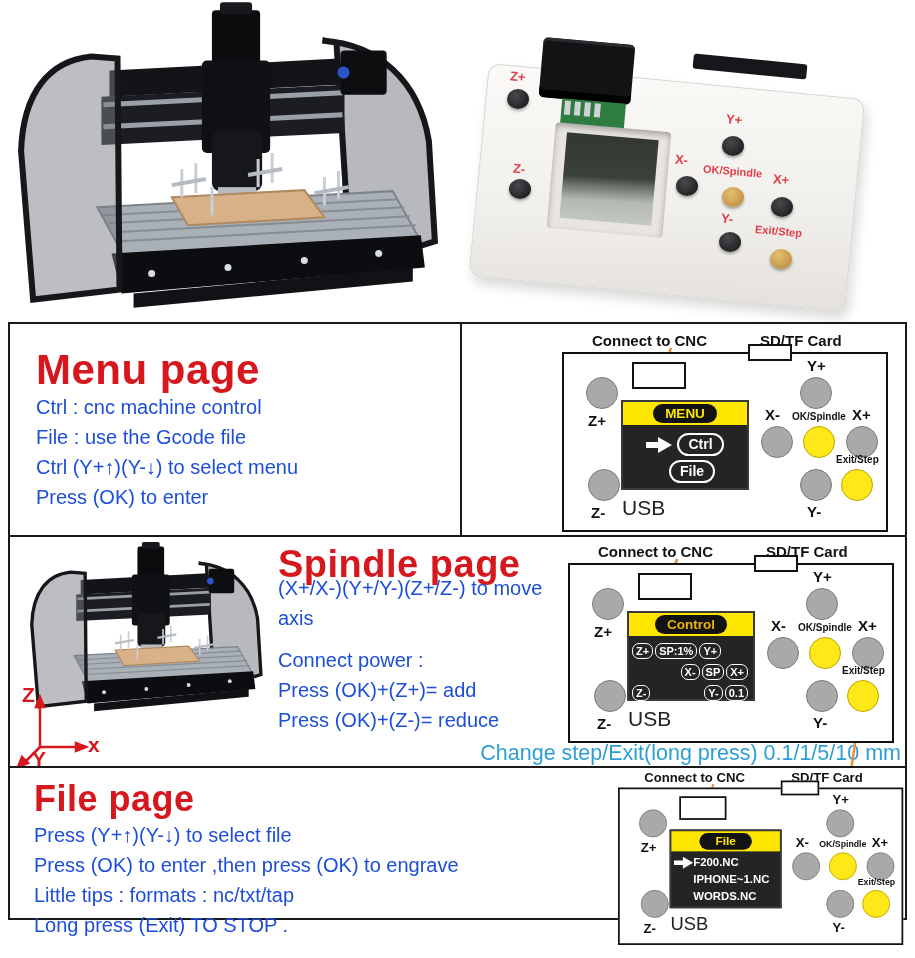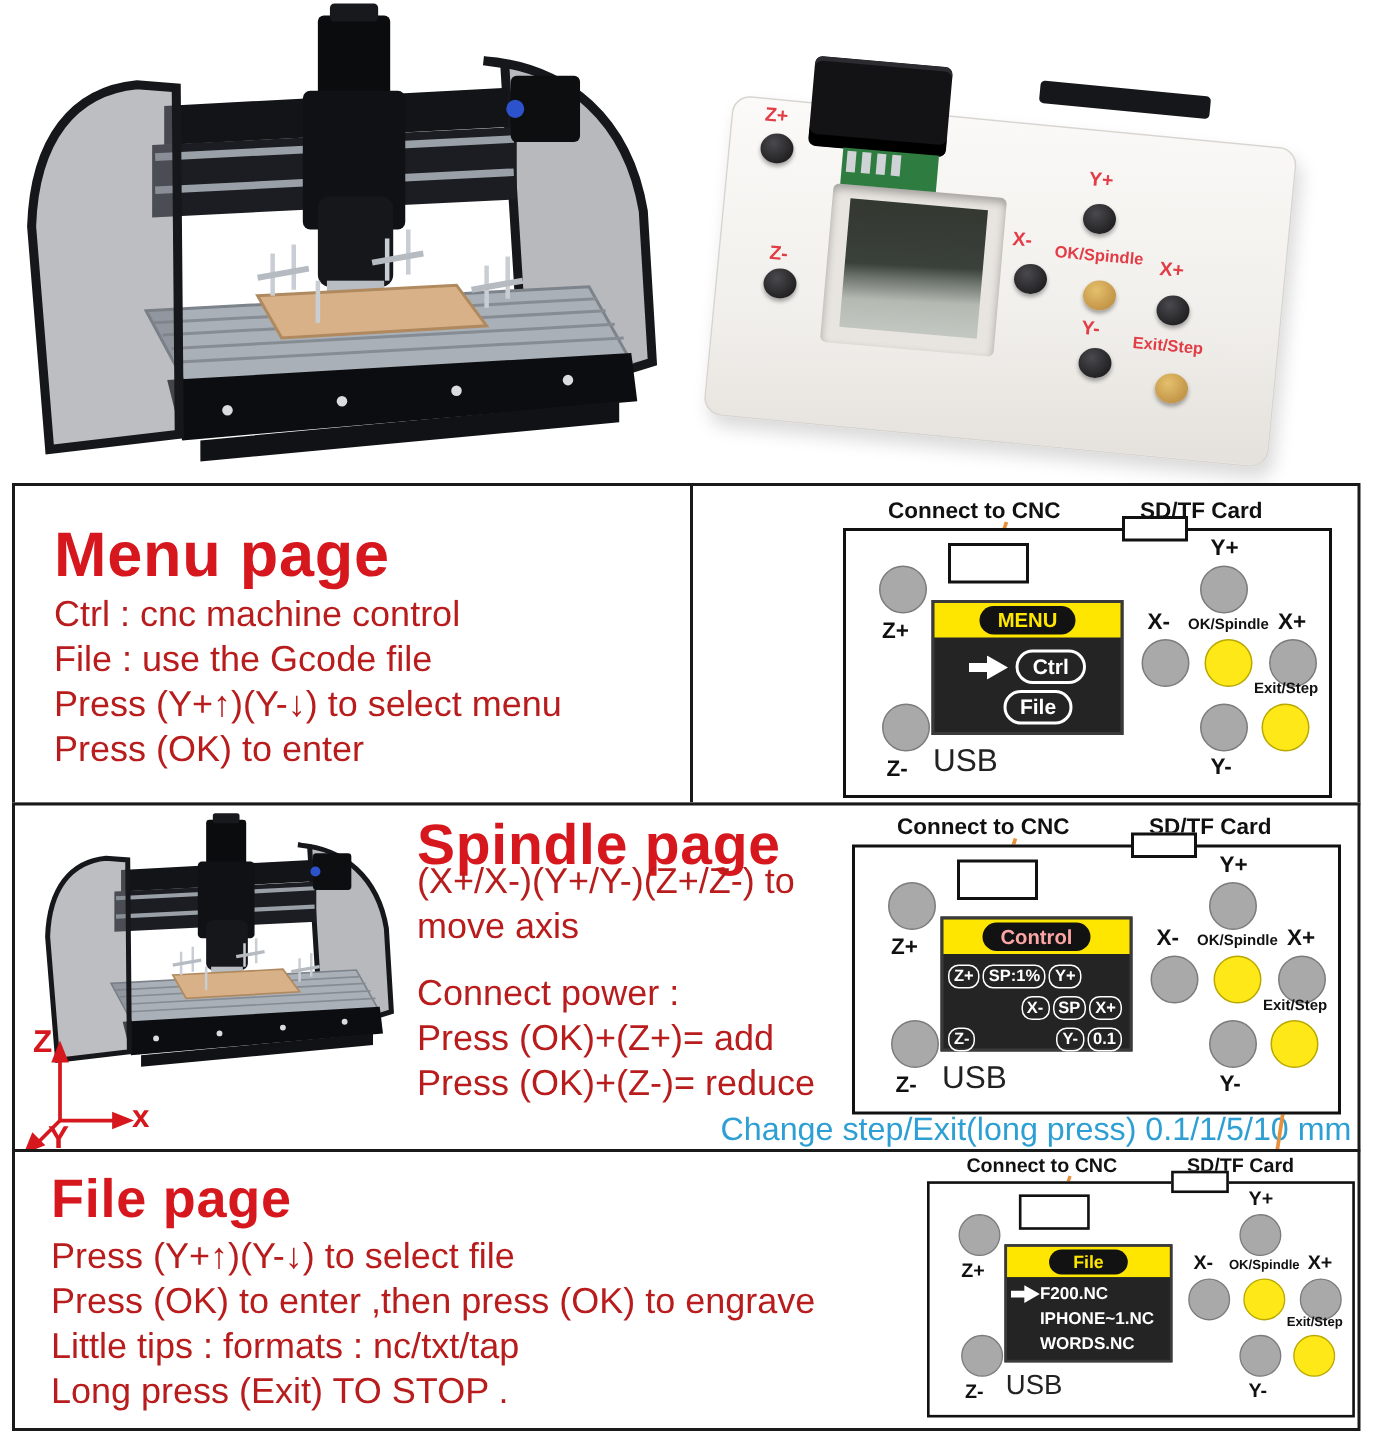--- a/index.html
+++ b/index.html
@@ -28,28 +28,28 @@
   .ph-lbl { position:absolute; color:#e23d47; font-weight:bold; font-size:13px; transform:rotate(5deg); white-space:nowrap; }
   .ph-lbl.small { font-size:11px; }
   .ph-btn { position:absolute; width:22px; height:20px; border-radius:50%;
             background:radial-gradient(circle at 40% 32%,#4a4a4e,#121214); box-shadow:0 2px 3px rgba(0,0,0,0.35); }
   .ph-btn.gold { background:radial-gradient(circle at 40% 32%,#e5c06c,#b5853a); }
 
   
   .sec { position:relative; margin:0 8px; border:2px solid #1a1a1a; background:#fff; }
   .sec-menu { height:215px; }
   .sec-control { height:233px; margin-top:-2px; }
-  .sec-file { height:188px; margin-top:-2px; }
+  .sec-file { height:154px; margin-top:-2px; }
   .menu-divider { position:absolute; left:450px; top:0; width:2px; height:100%; background:#1a1a1a; }
 
   .sec-title { position:absolute; font-weight:bold; color:#d6181e; letter-spacing:0.5px; white-space:nowrap; }
   .t-menu { left:26px; top:22px; font-size:42px; }
   .t-control { left:268px; top:6px; font-size:38px; }
   .t-file { left:24px; top:10px; font-size:36px; }
-  .line { position:absolute; color:#b91c1c; font-size:24px; white-space:nowrap; }
+  .line { position:absolute; color:#1d4ed8; font-size:20px; white-space:nowrap; }
   .wrapline { white-space:normal; }
 
   .note-blue { position:absolute; right:4px; top:204px; color:#2e9fd4; font-size:21.5px; white-space:nowrap; }
 
   
   .axis { position:absolute; left:4px; top:152px; width:90px; height:78px; }
   .ax-lbl { position:absolute; color:#d6181e; font-weight:bold; font-size:21px; }
 
   
   .diag { position:absolute; width:340px; height:238px; }
@@ -61,21 +61,21 @@
   .dg-btn.yellow { background:#ffe818; border-color:#b9a800; }
   .dg-lbl { position:absolute; font-weight:bold; font-size:15px; color:#111; white-space:nowrap; }
   .dg-lbl.small { font-size:10px; }
   .dg-usb { position:absolute; left:58px; top:142px; font-size:21px; color:#222; }
   .dg-ptr { position:absolute; pointer-events:none; }
 
   .dg-lcd { position:absolute; left:57px; top:46px; width:128px; height:90px; background:#242424; border:2px solid #3a3a3a; }
   .lcd-head { height:23px; background:#ffe600; display:flex; justify-content:center; align-items:center; }
   .lcd-pill { background:#121212; border-radius:12px; padding:0 12px; font-weight:bold; font-size:13.5px; line-height:19px; }
   .lcd-pill.ytext { color:#ffe600; }
-  .lcd-pill.wtext { color:#fca5a5; }
+  .lcd-pill.wtext { color:#eab308; }
   .lcd-pill.wide { padding:0 18px; }
   .menu-row { display:flex; align-items:center; justify-content:center; margin-top:8px; gap:5px; }
   .menu-row.second { margin-top:4px; margin-left:14px; }
   .pill-outline { border:2px solid #fff; border-radius:13px; color:#fff; font-weight:bold; font-size:14px; line-height:19px; padding:0 9px; }
   .c-row { position:absolute; white-space:nowrap; }
   .badge { display:inline-block; border:1.5px solid #fff; border-radius:7px; color:#fff; font-weight:bold; font-size:11px; line-height:14px; padding:0 3px; margin-right:2px; }
   .c-r1 { left:3px; top:28px; }
   .c-r2 { right:3px; top:49px; }
   .c-r3 { left:3px; right:3px; top:70px; display:flex; justify-content:space-between; }
   .f-row { display:flex; align-items:center; margin-top:5px; margin-left:3px; color:#fff; font-weight:bold; font-size:13px; line-height:16px; }
@@ -168,21 +168,21 @@
       <span class="ph-lbl small" style="left:270px;top:190px">Exit/Step</span>
       <div class="ph-btn gold" style="left:285px;top:214px"></div>
     </div>
   </div>
 
   <div class="sec sec-menu">
     <div class="menu-divider"></div>
     <div class="sec-title t-menu">Menu page</div>
     <div class="line" style="left:26px;top:72px">Ctrl : cnc machine control</div>
     <div class="line" style="left:26px;top:102px">File : use the Gcode file</div>
-    <div class="line" style="left:26px;top:132px">Press (Y+↑)(Y-↓) to select menu</div>
+    <div class="line" style="left:26px;top:132px">Ctrl (Y+↑)(Y-↓) to select menu</div>
     <div class="line" style="left:26px;top:162px">Press (OK) to enter</div>
 
     <div class="diag" style="left:552px;top:8px">
       <span class="dg-toplbl" style="left:30px">Connect to CNC</span>
       <span class="dg-toplbl" style="left:198px">SD/TF Card</span>
       <svg class="dg-ptr" style="left:85px;top:14px" width="40" height="42">
           <line x1="24" y1="2" x2="12" y2="38" stroke="#e8913c" stroke-width="2.5"></line>
         </svg>
       <div class="dg-box">
         <div class="dg-port"></div>

